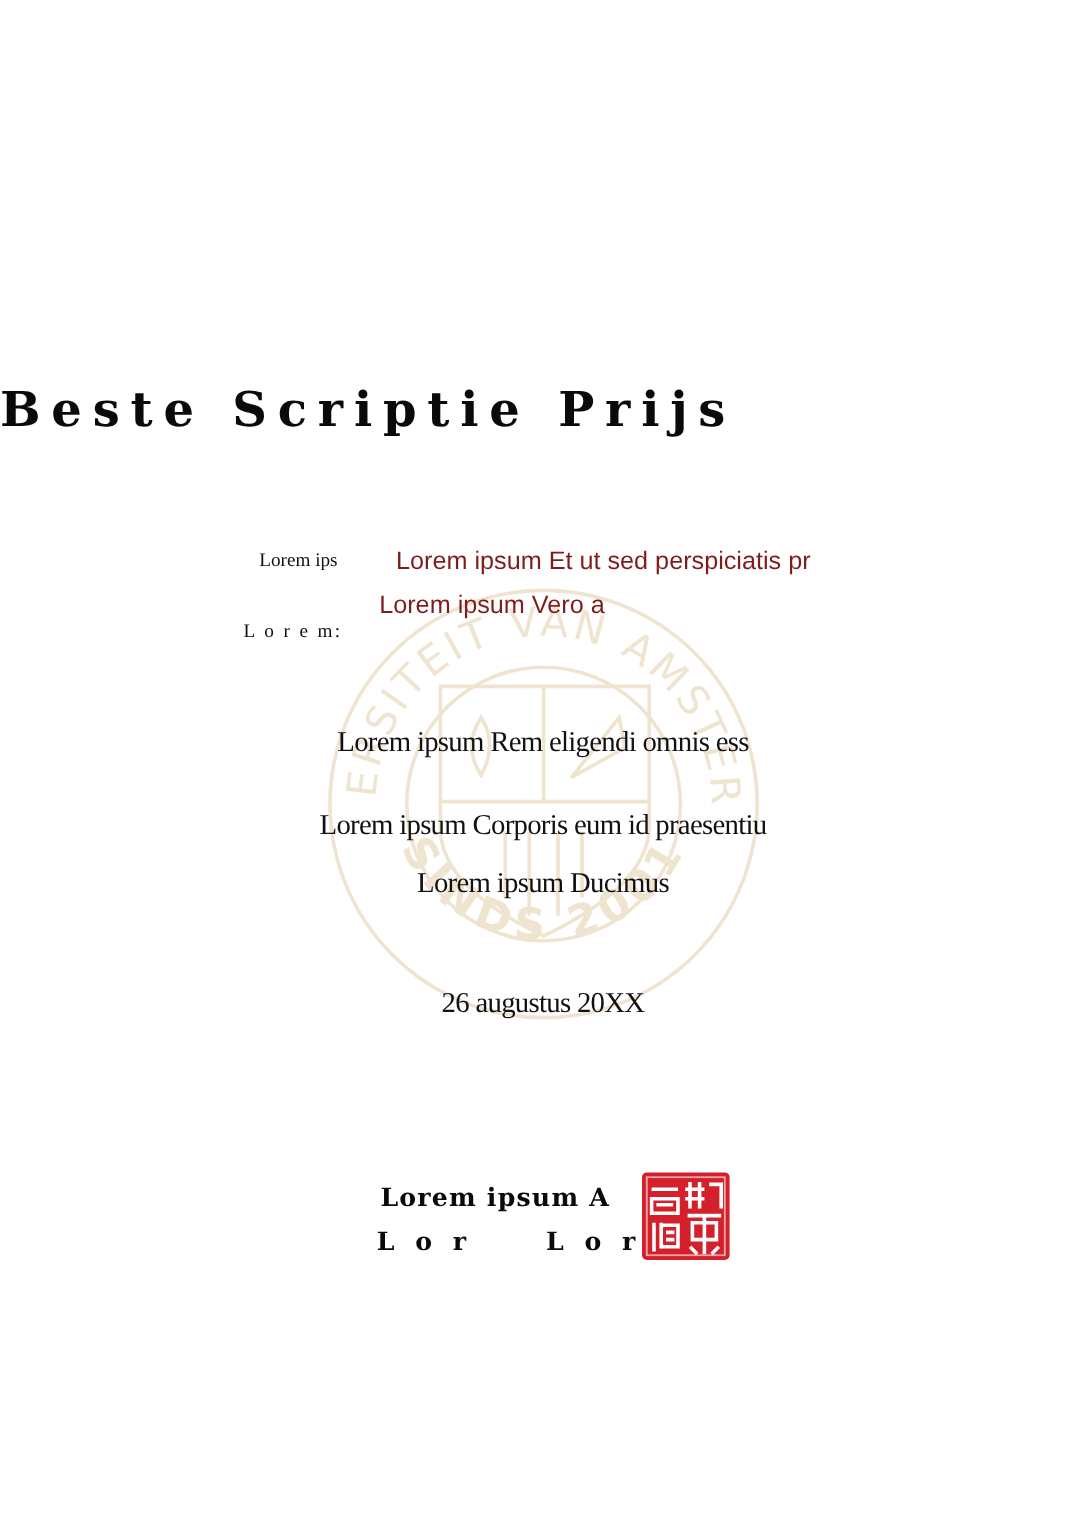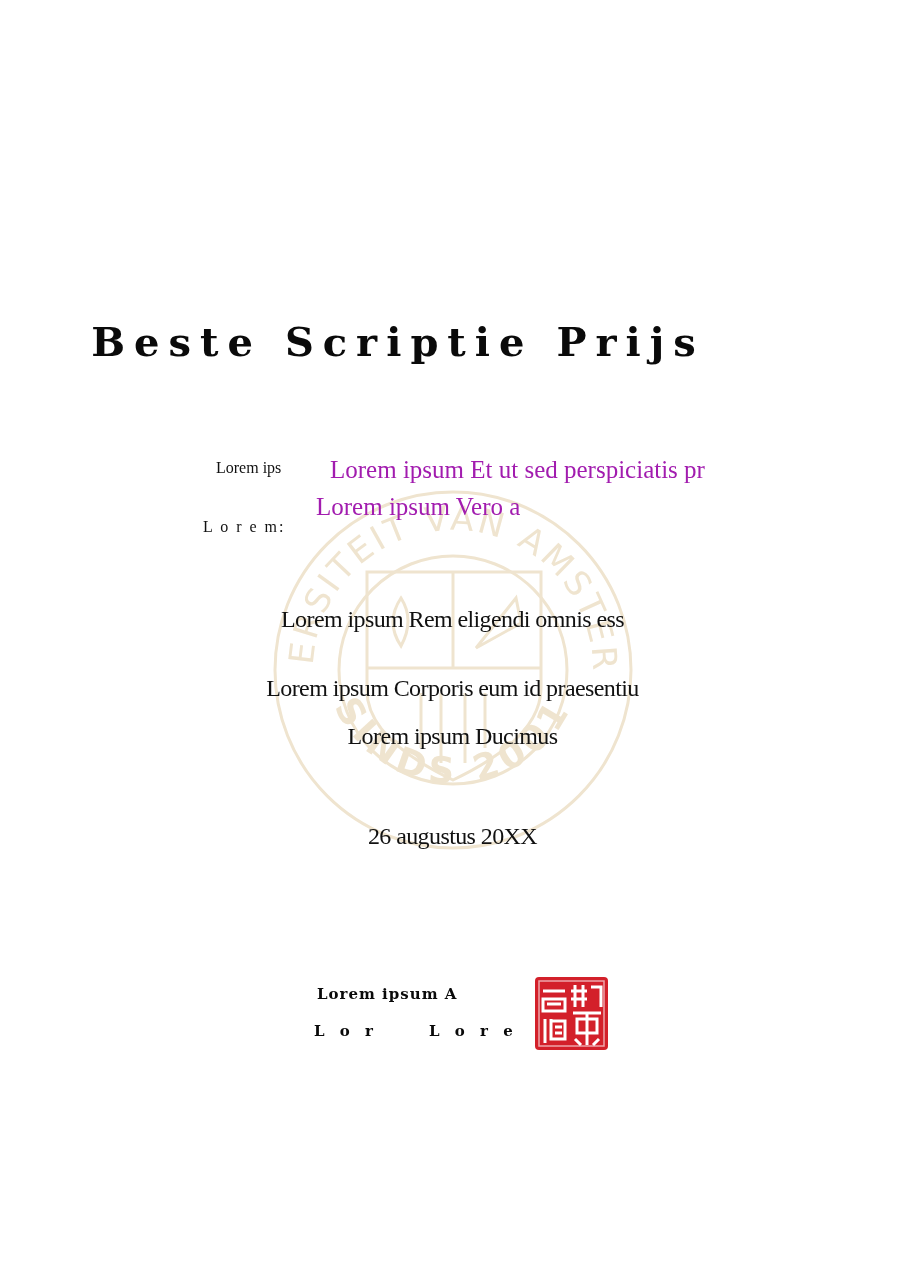--- a/index.html
+++ b/index.html
@@ -3,36 +3,36 @@
 <meta charset="utf-8">
 <style>
   html, body { margin: 0; padding: 0; }
   body {
     width: 905px; height: 1280px; background: #ffffff;
     position: relative; overflow: hidden;
     font-family: "DejaVu Serif", serif; color: #111;
   }
   .watermark { position: absolute; left: 271px; top: 488px; width: 364px; height: 364px; }
   .title {
-    position: absolute; left: 0; width: 796px; top: 318px; text-align: center;
+    position: absolute; left: 0; width: 796px; top: 318px; 
     font-family: "DejaVu Serif", serif; font-weight: bold; font-size: 40px;
     letter-spacing: 9px; color: #0a0a0a;
   }
   .meta-label {
     position: absolute; font-family: "Liberation Serif", serif; font-size: 16px; color: #111;
   }
   .meta-value {
-    position: absolute; font-family: Liberation Serif, serif; font-size: 25px; color: #a21caf;
+    position: absolute; font-family: Liberation Sans, sans-serif; font-size: 21px; color: #7f1d1d;
   }
   .center-line {
     position: absolute; left: 0; width: 905px; text-align: center;
     font-family: "Liberation Serif", serif; font-size: 24px; color: #111; letter-spacing: -0.6px;
   }
   .sign {
-    position: absolute; font-family: "DejaVu Serif", serif; font-weight: bold; font-size: 15px; color: #0a0a0a;
+    position: absolute; font-family: "DejaVu Serif", serif; font-weight: bold; font-size: 21px; color: #0a0a0a;
   }
   .stamp {
     position: absolute; left: 535px; top: 977px; width: 73px; height: 73px;
     background: #d3202a; border-radius: 4px;
   }
 </style>
 </head>
 <body>
 
 <svg class="watermark" viewBox="0 0 364 364">

